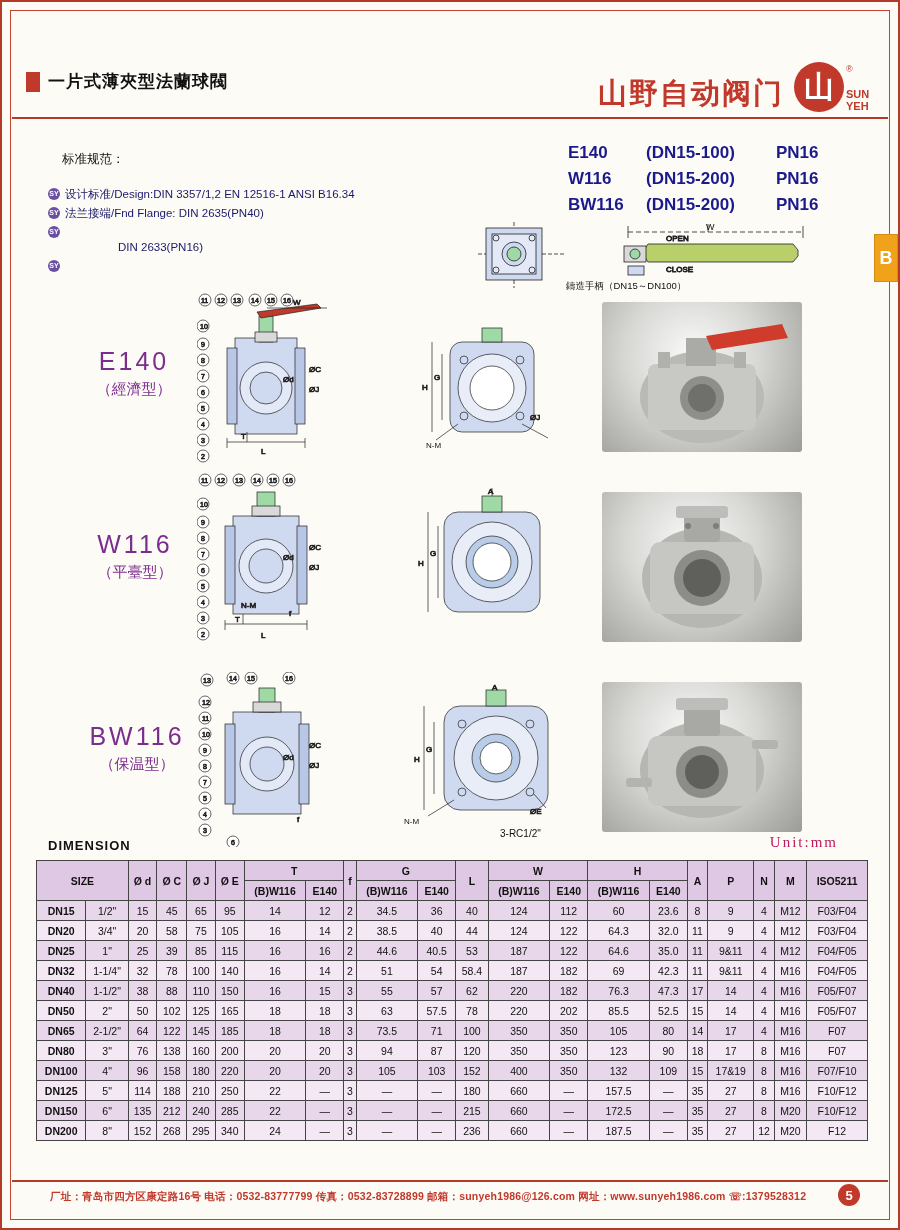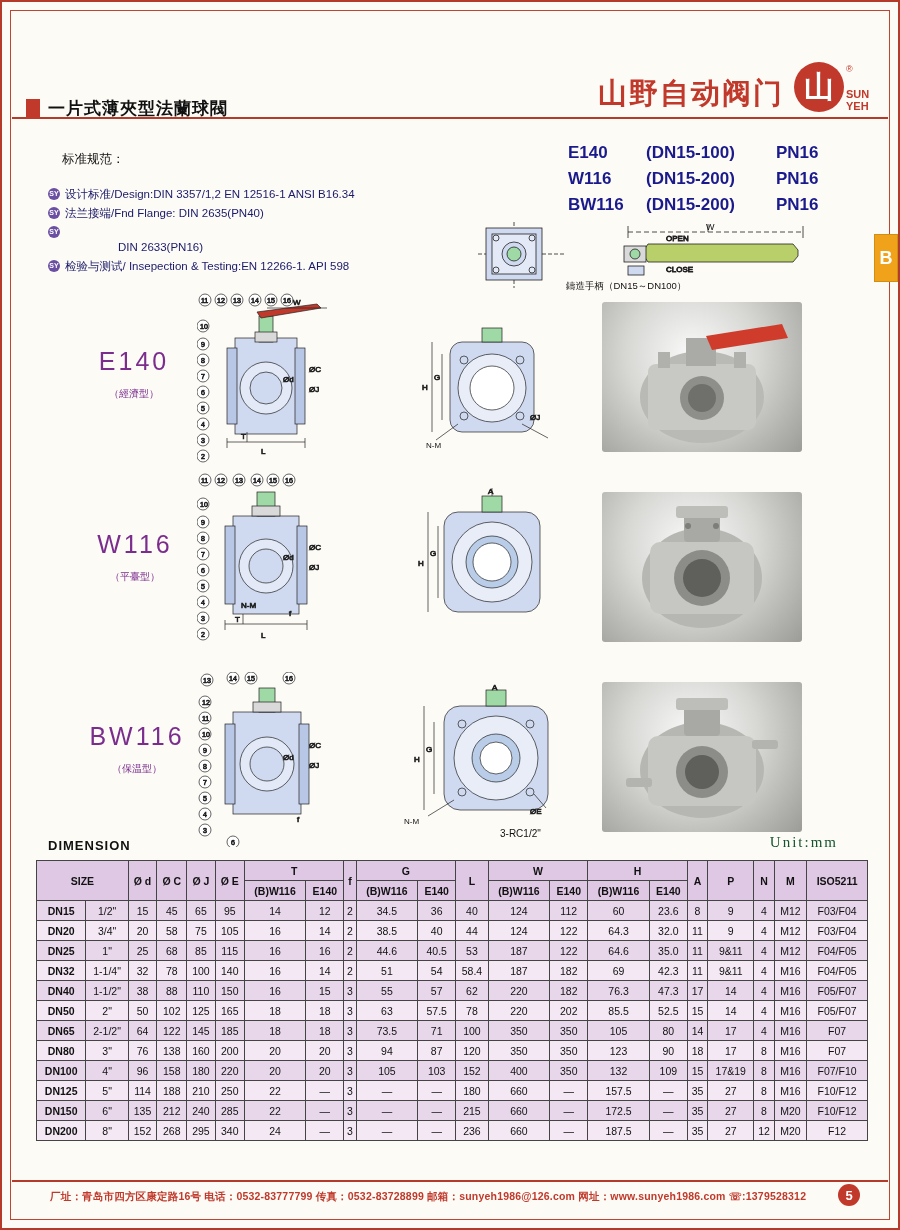--- a/index.html
+++ b/index.html
@@ -22,21 +22,21 @@
     box-sizing:border-box;
   }
 
   
   .header{
     position:absolute;left:10px;top:10px;right:10px;height:105px;
     border-bottom:2px solid #b43a2a;
   }
   .title-bar{
     position:absolute;left:14px;top:58px;
-    display:flex;align-items:center;margin-top:27px;
+    display:flex;align-items:center;
   }
   .title-bar .redbar{
     width:14px;height:20px;background:#c0392b;margin-right:8px;
   }
   .title-bar .title-text{
     font-size:17px;font-weight:bold;color:#111;letter-spacing:1px;
   }
   .brand{
     position:absolute;right:16px;top:50px;
     display:flex;align-items:flex-end;
@@ -89,39 +89,39 @@
     background:#f0a31a;color:#fff;font-size:18px;font-weight:bold;
     display:flex;align-items:center;justify-content:center;
     border:1px solid #d08f12;
   }
 
   
   .series-label{
     position:absolute;text-align:center;color:#8e2f7a;
   }
   .series-label .name{font-size:25px;letter-spacing:3px;color:#7b2d8e;}
-  .series-label .sub{font-size:10px;margin-top:11px;color:#7b2d8e;}
+  .series-label .sub{font-size:15px;margin-top:4px;color:#7b2d8e;}
 
   
   .dwg{position:absolute;box-sizing:border-box;}
   .dwg svg{display:block;}
 
   .photo{
     position:absolute;box-sizing:border-box;
     background:radial-gradient(circle at 45% 35%, #fafafa 0%, #d7d7d4 45%, #9b9b97 100%);
     border-radius:3px;
   }
 
   
   .dim-title{
     position:absolute;left:46px;top:836px;font-size:13px;font-weight:bold;color:#111;
     letter-spacing:1px;
   }
   .unit{
-    position:absolute;right:60px;top:832px;font-size:15px;color:#14532d;letter-spacing:2px;
+    position:absolute;right:60px;top:832px;font-size:15px;color:#be185d;letter-spacing:2px;
     font-family:"Liberation Serif", serif;
   }
   table.dim{
     position:absolute;left:34px;top:858px;width:832px;
     border-collapse:collapse;
     font-size:10.5px;
     font-family:"Liberation Sans", sans-serif;
   }
   table.dim th, table.dim td{
     border:1px solid #444;
@@ -184,21 +184,20 @@
     <div class="row">
       <span class="bullet">SY</span>
       <span>法兰接端/Fnd Flange: DIN 2635(PN40)</span>
     </div>
     <div class="row">
       <span class="bullet">SY</span>
     </div>
     <div class="sub">DIN 2633(PN16)</div>
     <div class="row">
       <span class="bullet">SY</span>
-      <span>检验与测试/ Insepection  &amp;  Testing:EN  12266-1.  API  598</span>
     </div>
   </div>
 
   <div class="models">
     <div class="m-row">
       <span class="c1">E140</span>
       <span class="c2">(DN15-100)</span>
       <span class="c3">PN16</span>
     </div>
     <div class="m-row">
@@ -621,21 +620,21 @@
           <td>11</td>
           <td>9</td>
           <td>4</td>
           <td>M12</td>
           <td>F03/F04</td>
         </tr>
         <tr>
           <td class="size">DN25</td>
           <td>1"</td>
           <td>25</td>
-          <td>68</td>
+          <td>39</td>
           <td>85</td>
           <td>115</td>
           <td>16</td>
           <td>16</td>
           <td>2</td>
           <td>44.6</td>
           <td>40.5</td>
           <td>53</td>
           <td>187</td>
           <td>122</td>

